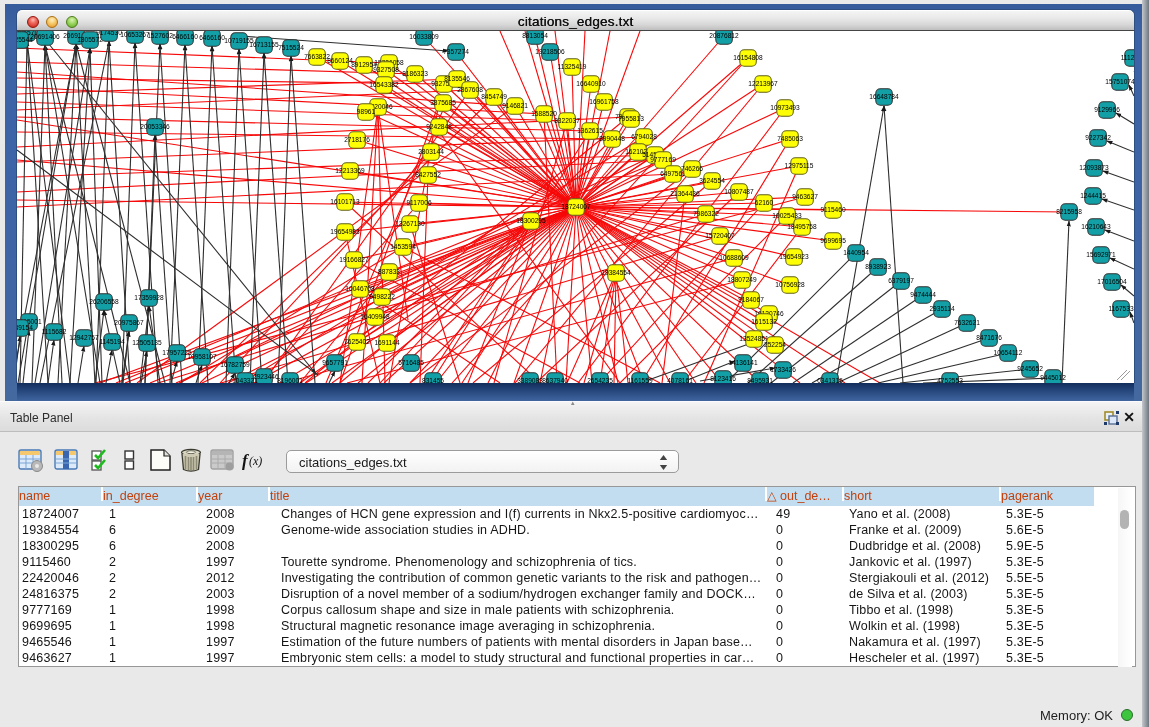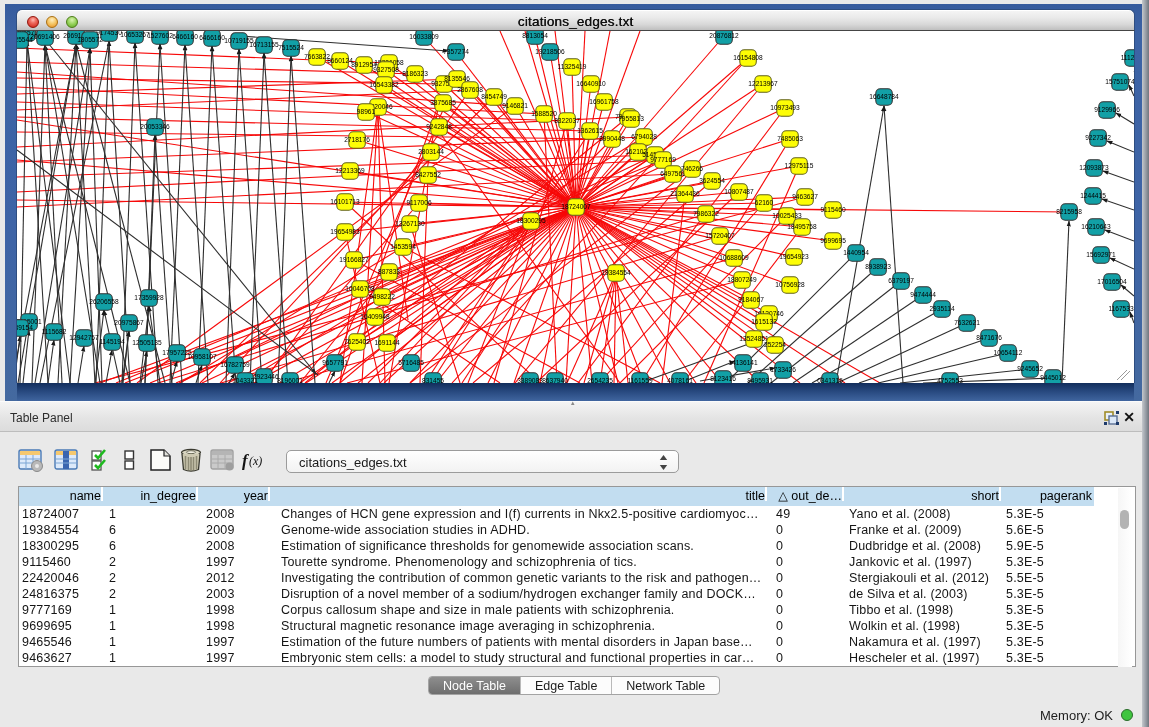--- a/index.html
+++ b/index.html
@@ -24,21 +24,21 @@
  background:linear-gradient(180deg,#f4f4f4 0%,#e4e4e4 55%,#dcdcdc 100%);
  border-top:1px solid #fbfbfb;border-bottom:1px solid #bdbdbd}
 #tp-head .t{position:absolute;left:10px;top:9px;font-size:12px;color:#2d2d2d}
 #toolbar{position:absolute;left:0;top:32px;width:100%;height:53px}
 #combo{position:absolute;left:286px;top:17px;width:393px;height:23px;background:
  linear-gradient(180deg,#ffffff,#f2f2f2);border:1px solid #9b9b9b;border-radius:5px}
 #combo .t{position:absolute;left:12px;top:4px;font-size:13px;color:#1a1a1a}
 #tablebox{position:absolute;left:18px;top:85px;width:1118px;height:181px;background:#fff;
  border:1px solid #979797}
 #thead{position:absolute;left:0;top:0;width:1075px;height:19px;background:#c2ddf0}
-#thead .h{position:absolute;top:0;height:14px;font-size:12.5px;color:#000000;text-align:right;
+#thead .h{position:absolute;top:0;height:14px;font-size:12.5px;color:#c2410c;text-align:left;
  line-height:19px;border-right:2px solid #fff}
 #rows{position:absolute;left:0;top:19px;width:1100px}
 .tr{position:relative;height:16px;width:100%}
 .c{position:absolute;top:0;font-size:12.5px;color:#151515;white-space:nowrap;line-height:16px;letter-spacing:0.18px}
 .c0{left:3px}.c1{left:90px}.c2{left:187px}.c3{left:262px}.c4{left:757px}.c5{left:830px}.c6{left:987px}
 #vscroll{position:absolute;right:3px;top:1px;width:14px;height:179px;
  background:linear-gradient(90deg,#f6f6f6,#ffffff)}
 #vscroll .thumb{position:absolute;left:2px;top:22px;width:9px;height:19px;border-radius:5px;background:#b3b3b3}
 #tabs{position:absolute;left:428px;top:275px;height:19px;display:flex;border:1px solid #a3a3a3;
  border-radius:4px;overflow:hidden;background:#fcfcfc}
@@ -735,21 +735,20 @@
           <div class="c c2">2009</div>
           <div class="c c3">Genome-wide association studies in ADHD.</div>
           <div class="c c4">0</div>
           <div class="c c5">Franke et al. (2009)</div>
           <div class="c c6">5.6E-5</div>
         </div>
 <div class="tr">
           <div class="c c0">18300295</div>
           <div class="c c1">6</div>
           <div class="c c2">2008</div>
-          <div class="c c3">Estimation of significance thresholds for genomewide association scans.</div>
           <div class="c c4">0</div>
           <div class="c c5">Dudbridge et al. (2008)</div>
           <div class="c c6">5.9E-5</div>
         </div>
 <div class="tr">
           <div class="c c0">9115460</div>
           <div class="c c1">2</div>
           <div class="c c2">1997</div>
           <div class="c c3">Tourette syndrome. Phenomenology and schizophrenia of tics.</div>
           <div class="c c4">0</div>
@@ -807,23 +806,18 @@
           <div class="c c2">1997</div>
           <div class="c c3">Embryonic stem cells: a model to study structural and functional properties in car…</div>
           <div class="c c4">0</div>
           <div class="c c5">Hescheler et al. (1997)</div>
           <div class="c c6">5.3E-5</div>
         </div>
   </div>
   <div id="vscroll">
         <div class="thumb"></div>
       </div>
- </div>
- <div id="tabs">
-   <div class="seg sel">Node Table</div>
-      <div class="seg">Edge Table</div>
-      <div class="seg">Network Table</div>
  </div>
 </div>
 <div class="dragdot">▴</div>
 <div id="memory">Memory: OK</div>
 <div id="memdot"></div>
 <div id="rightstrip"></div>
 
 </body></html>

